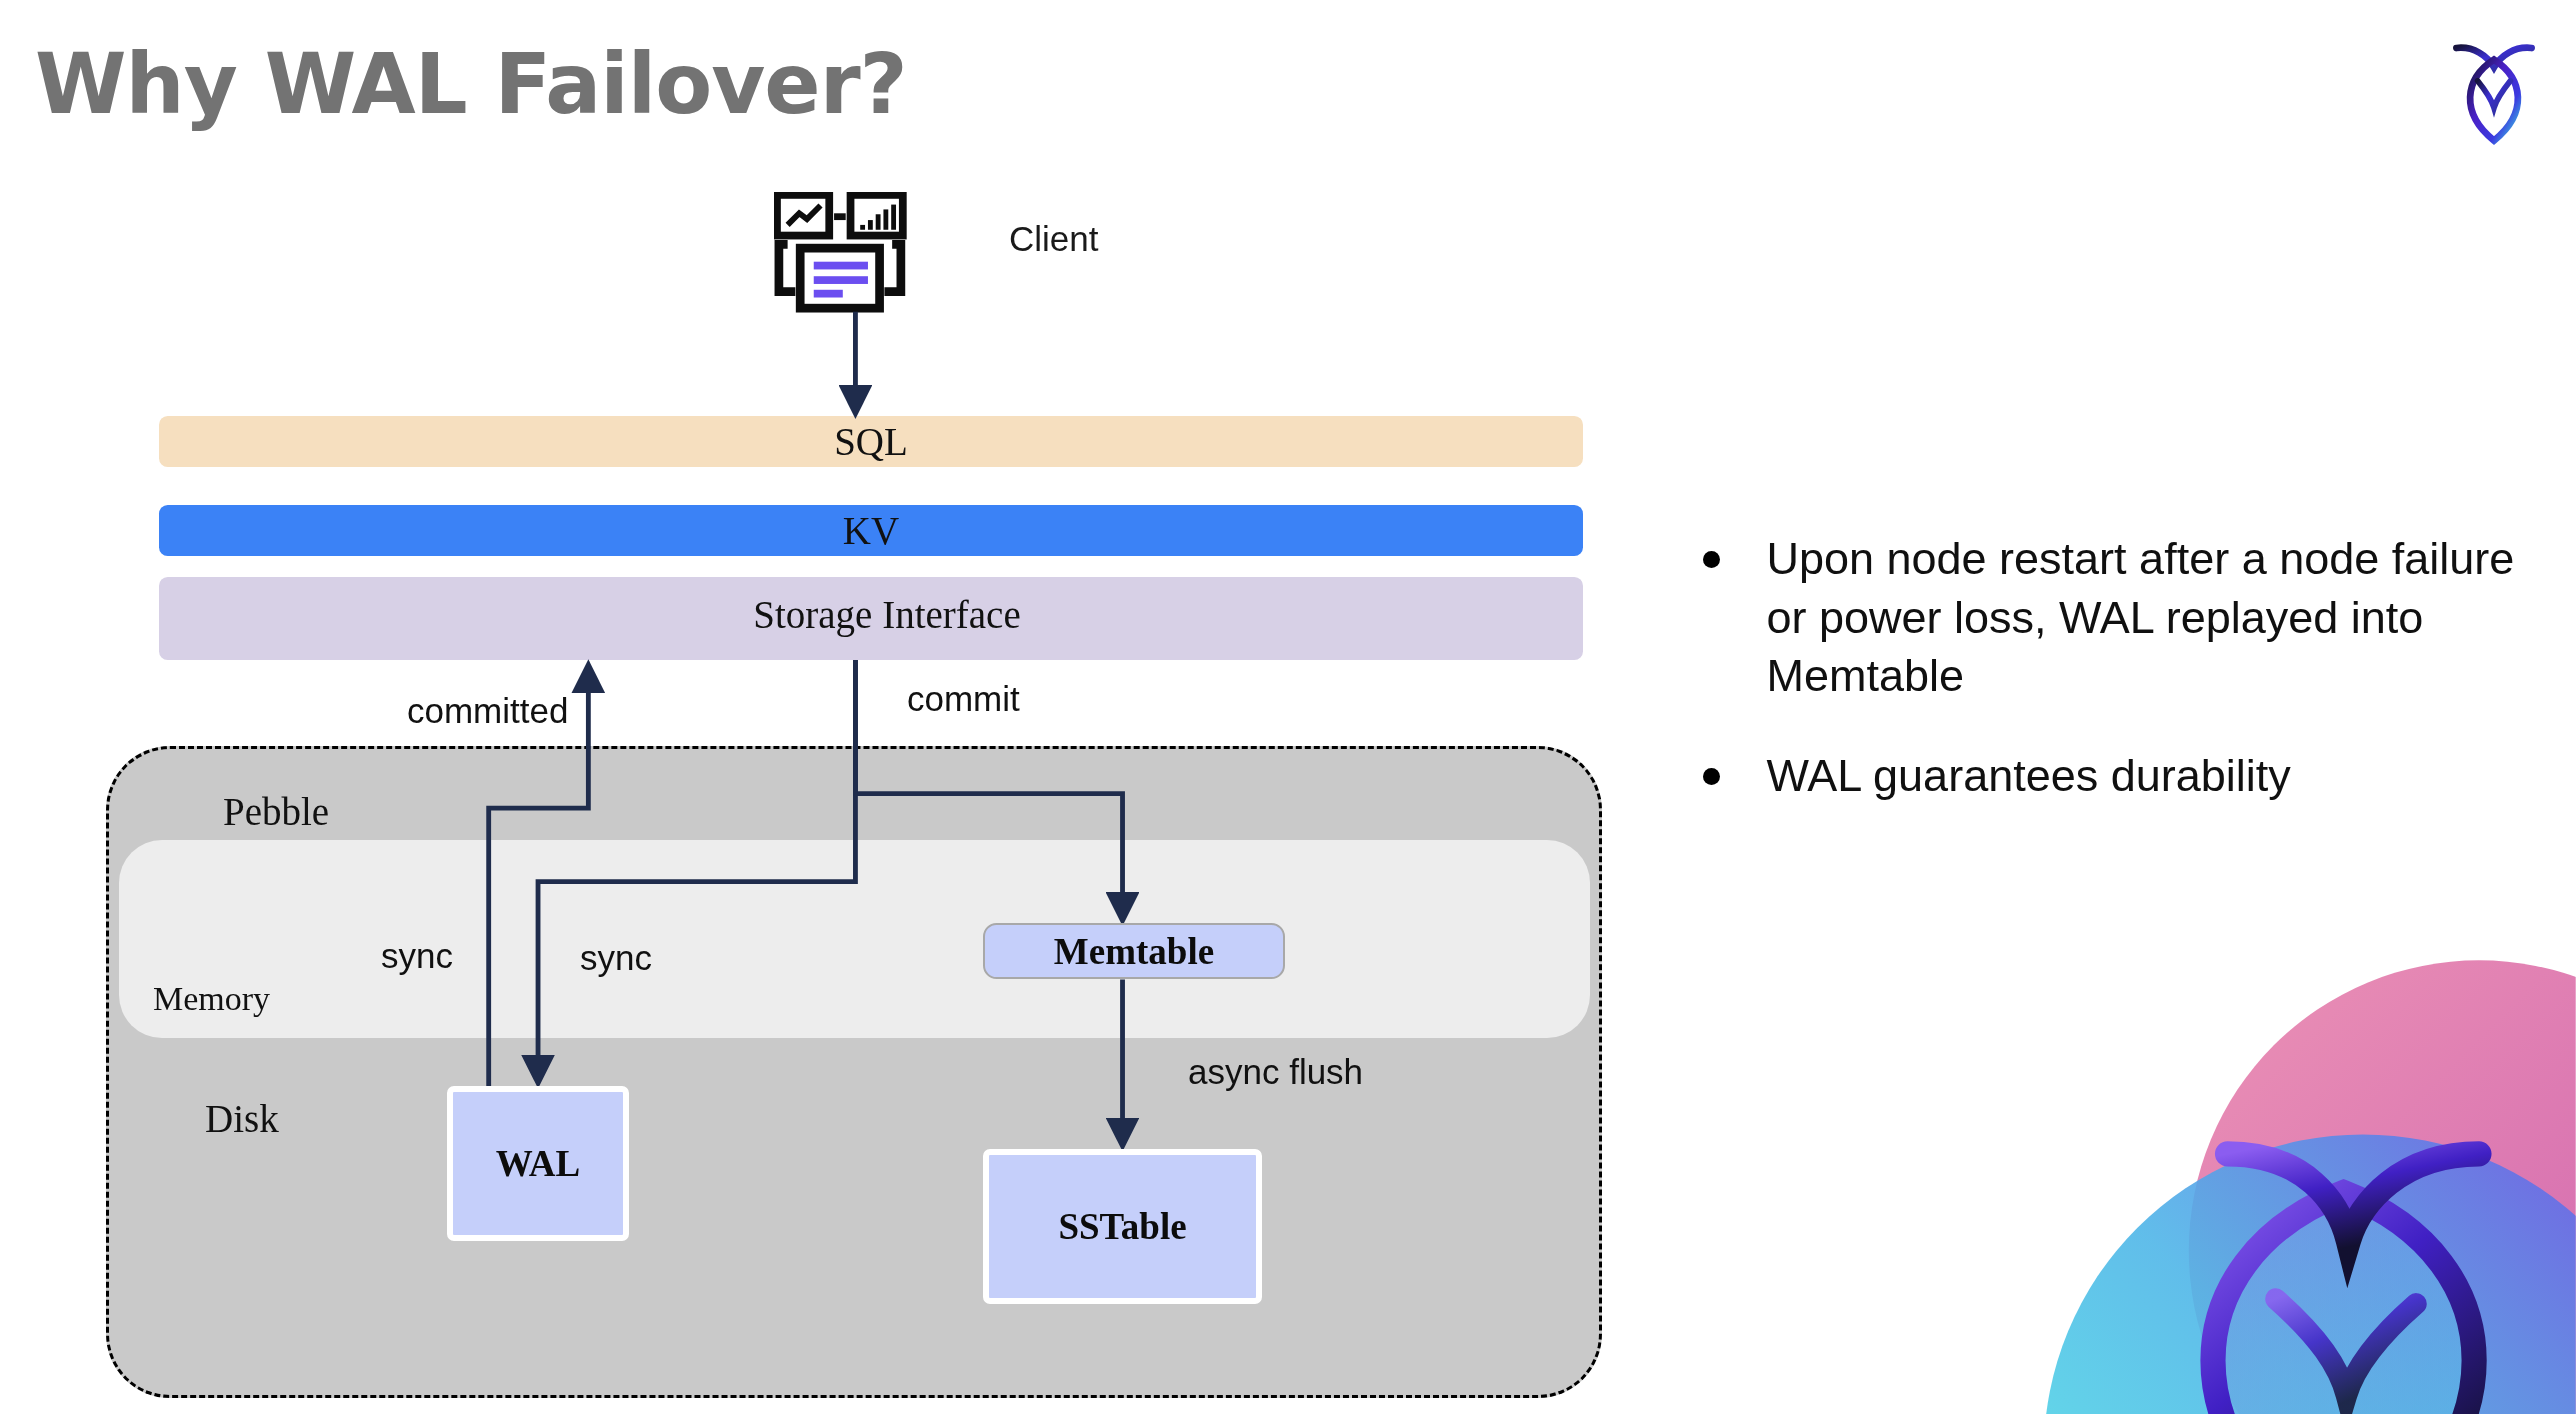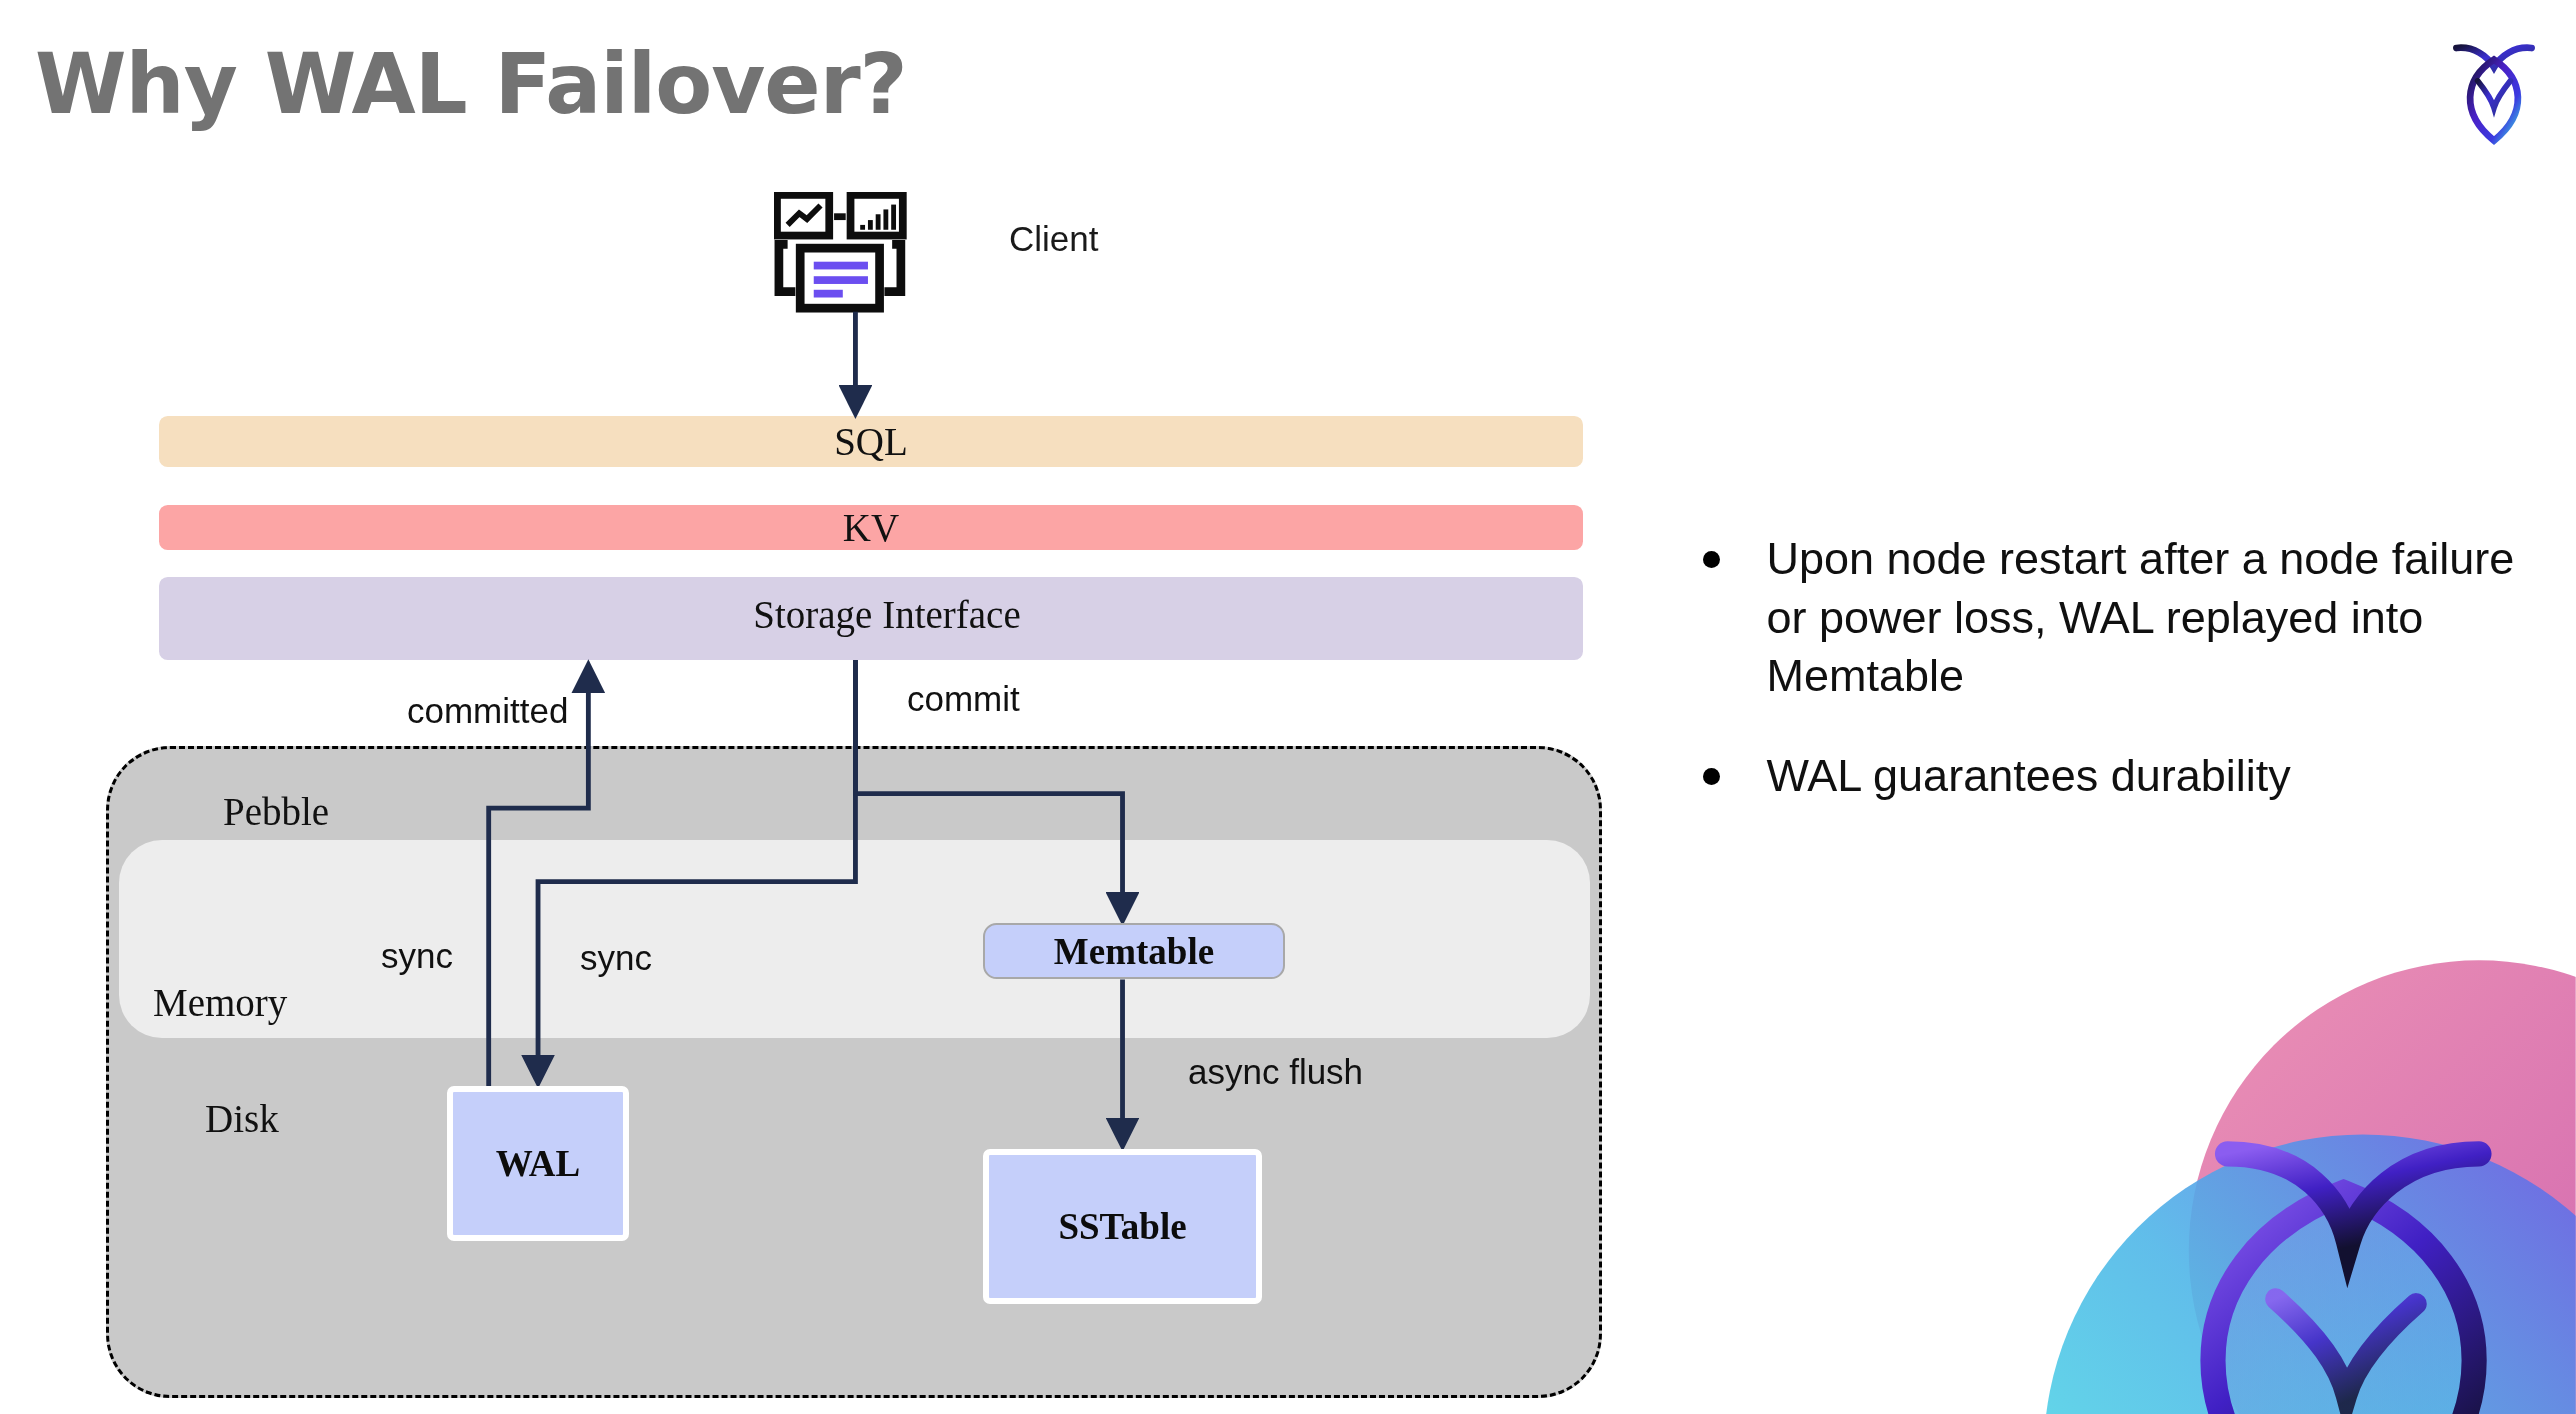--- a/index.html
+++ b/index.html
@@ -74,21 +74,21 @@
     display: flex;
     align-items: center;
     justify-content: center;
     font-family: "Liberation Serif", serif;
     font-size: 39px;
     color: #111111;
     box-sizing: border-box;
     margin-left: 16px;
   }
   #bar-sql      { top: 416px; height: 51px; background: #f6dfbf; }
-  #bar-kv       { top: 505px; height: 45px; background: #fca5a5; }
+  #bar-kv       { top: 505px; height: 51px; background: #3b82f6; }
   #bar-storage  { top: 577px; height: 83px; background: #d7d0e6; padding-left: 32px; }
   #bar-storage .bar-text { position: relative; top: -3.9px; }
 
   
   #pebble-container {
     position: absolute;
     left: 106px;
     top: 746px;
     width: 1496px;
     height: 652px;
@@ -112,21 +112,21 @@
     width: 1471px;
     height: 198px;
     background: #ededed;
     border-radius: 43px;
   }
   #memory-label {
     position: absolute;
     left: 153px;
     top: 980px;
     font-family: "Liberation Serif", serif;
-    font-size: 39px;
+    font-size: 34px;
     color: #111111;
   }
   #disk-label {
     position: absolute;
     left: 205px;
     top: 1096px;
     font-family: "Liberation Serif", serif;
     font-size: 39px;
     color: #111111;
   }

